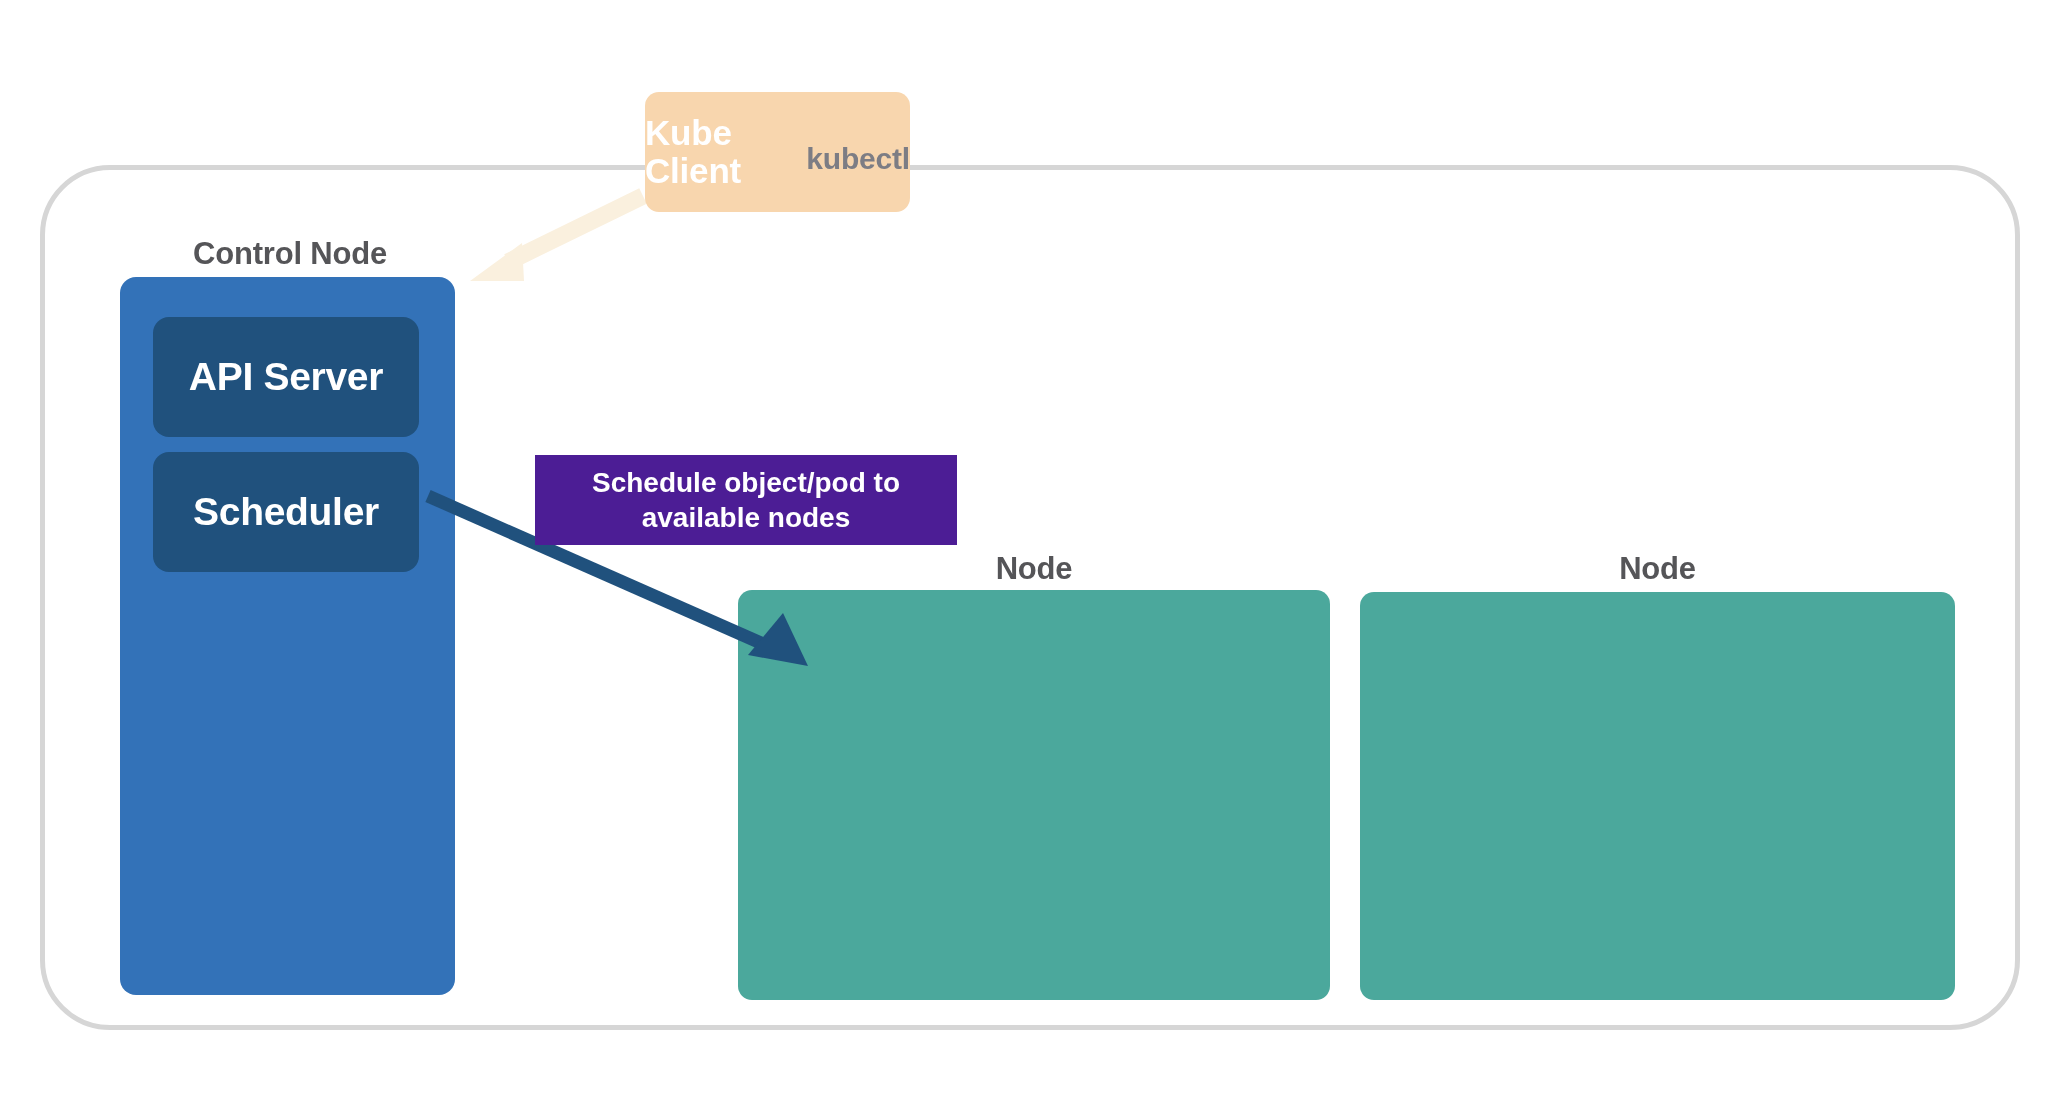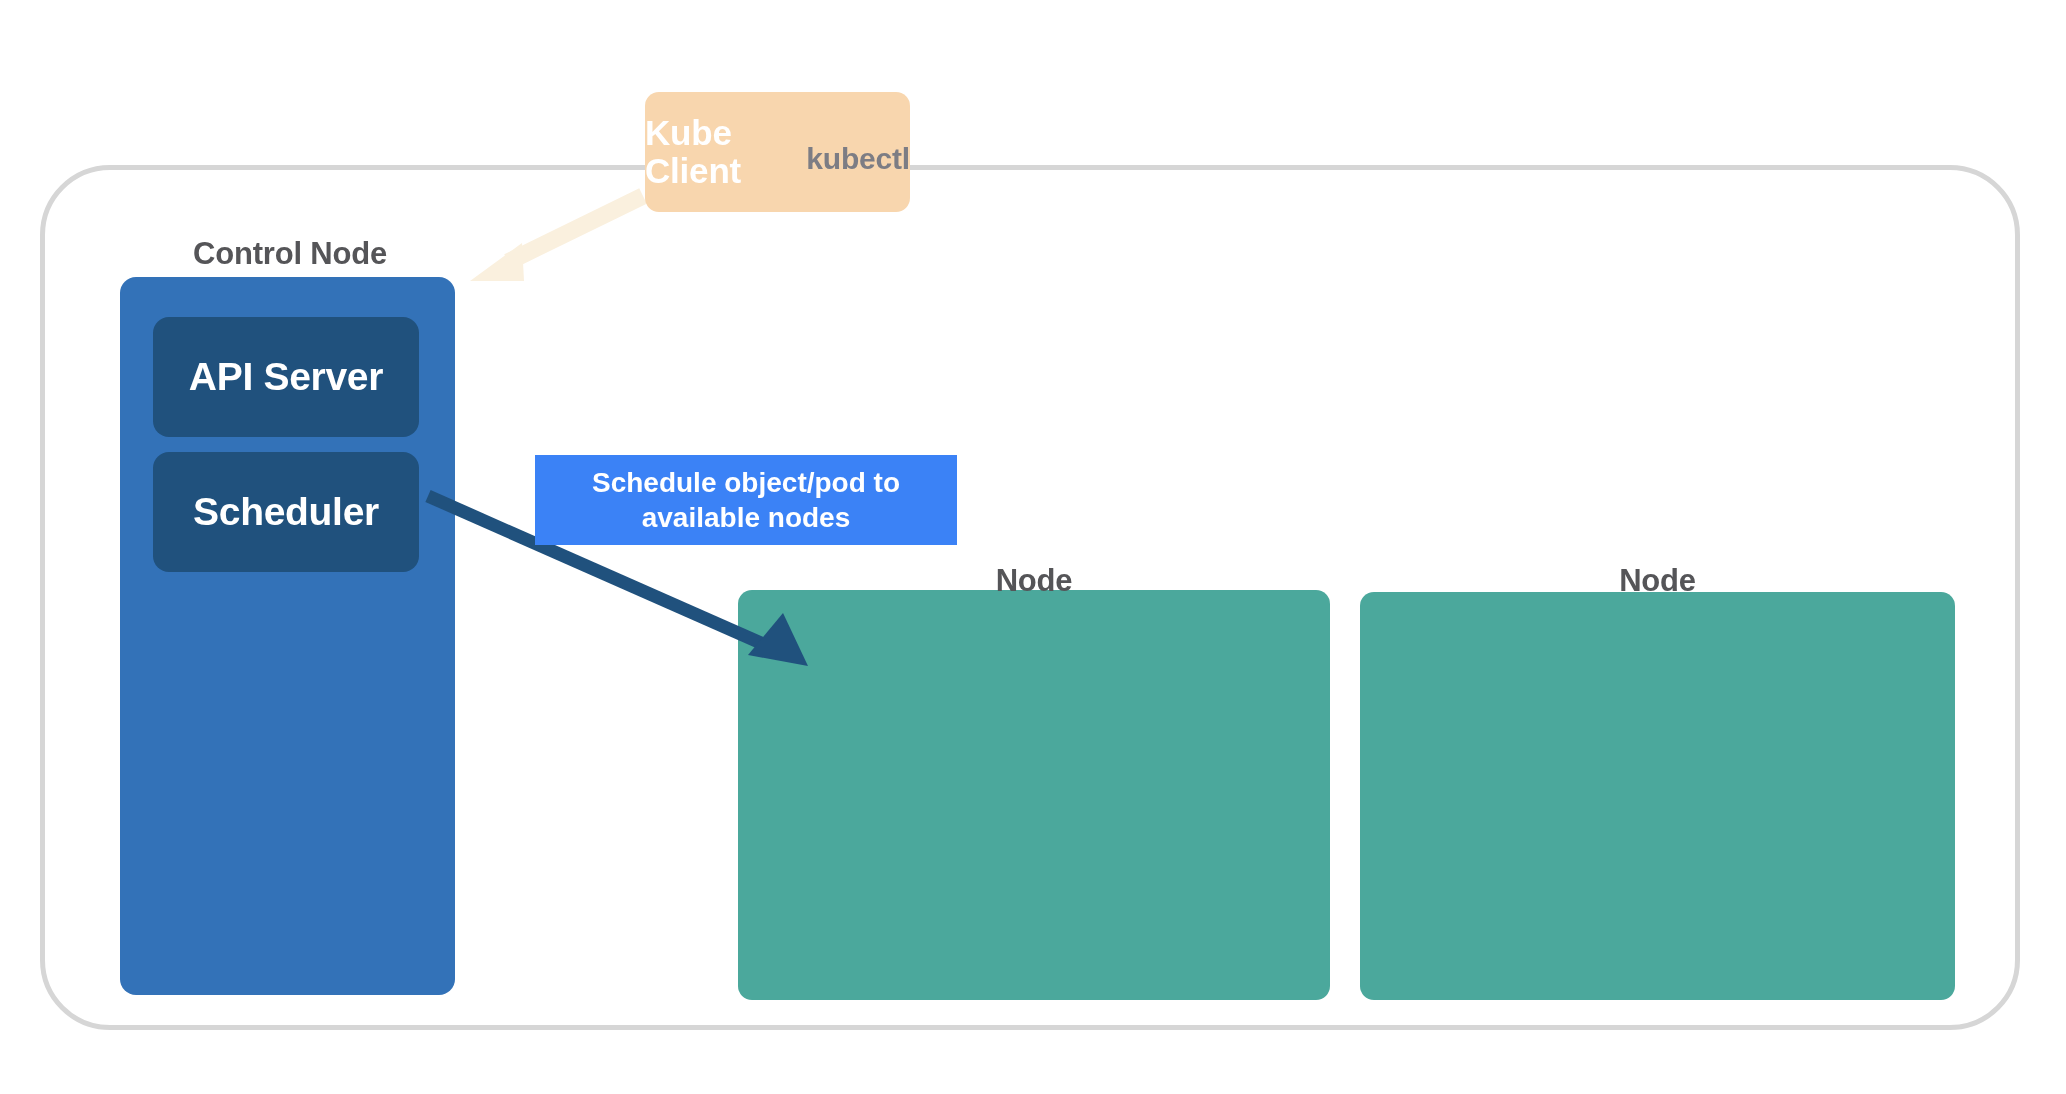--- a/index.html
+++ b/index.html
@@ -125,21 +125,21 @@
     margin-top: 13px;
   }
 
   
   .schedule-label {
     position: absolute;
     left: 535px;
     top: 455px;
     width: 422px;
     height: 90px;
-    background: #3b82f6;
+    background: #4c1d95;
     display: flex;
     align-items: center;
     justify-content: center;
     text-align: center;
     color: #ffffff;
     font-size: 28px;
     font-weight: bold;
     line-height: 1.25;
     padding: 0 12px;
     box-sizing: border-box;
@@ -150,21 +150,20 @@
   
   .node-label {
     position: absolute;
     top: 551px;
     font-size: 31px;
     font-weight: bold;
     color: #555558;
     letter-spacing: -0.2px;
     text-align: center;
     z-index: 4;
-    margin-top: 12px;
   }
   .node-label.node-1 { left: 738px; width: 592px; }
   .node-label.node-2 { left: 1360px; width: 595px; }
 
   .node-box {
     position: absolute;
     background: #4ba89c;
     border-radius: 14px;
     z-index: 3;
   }

